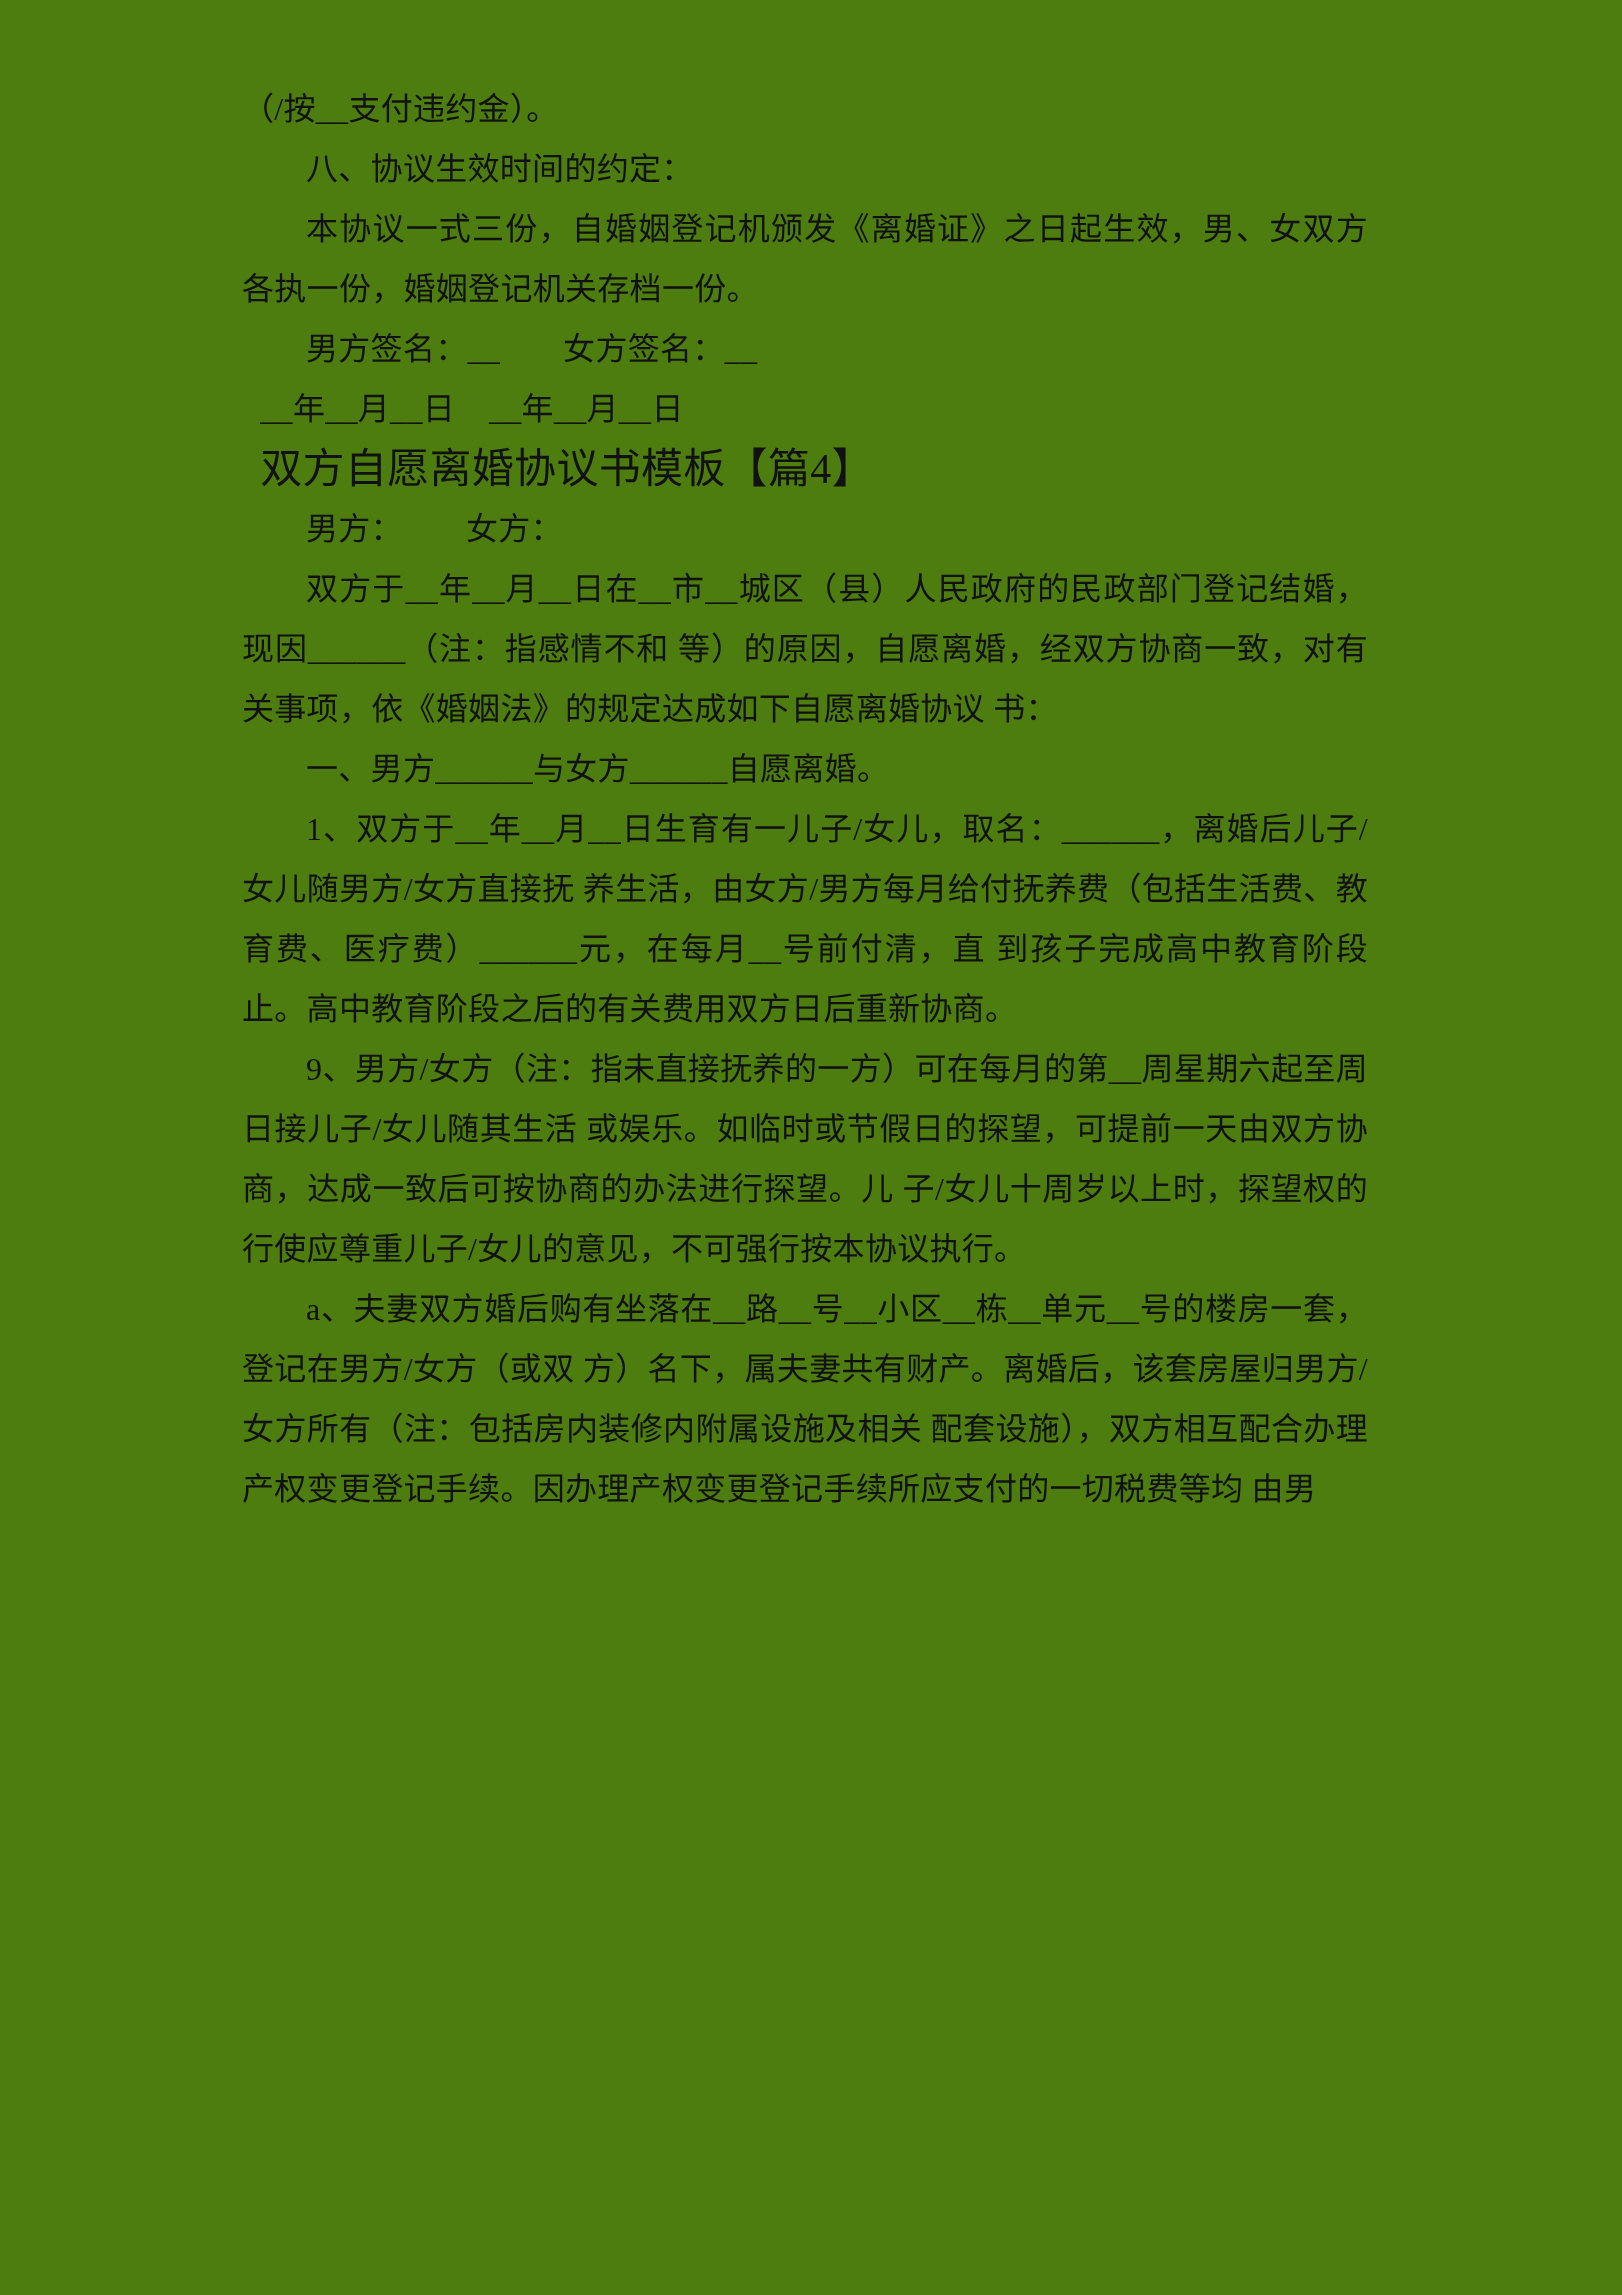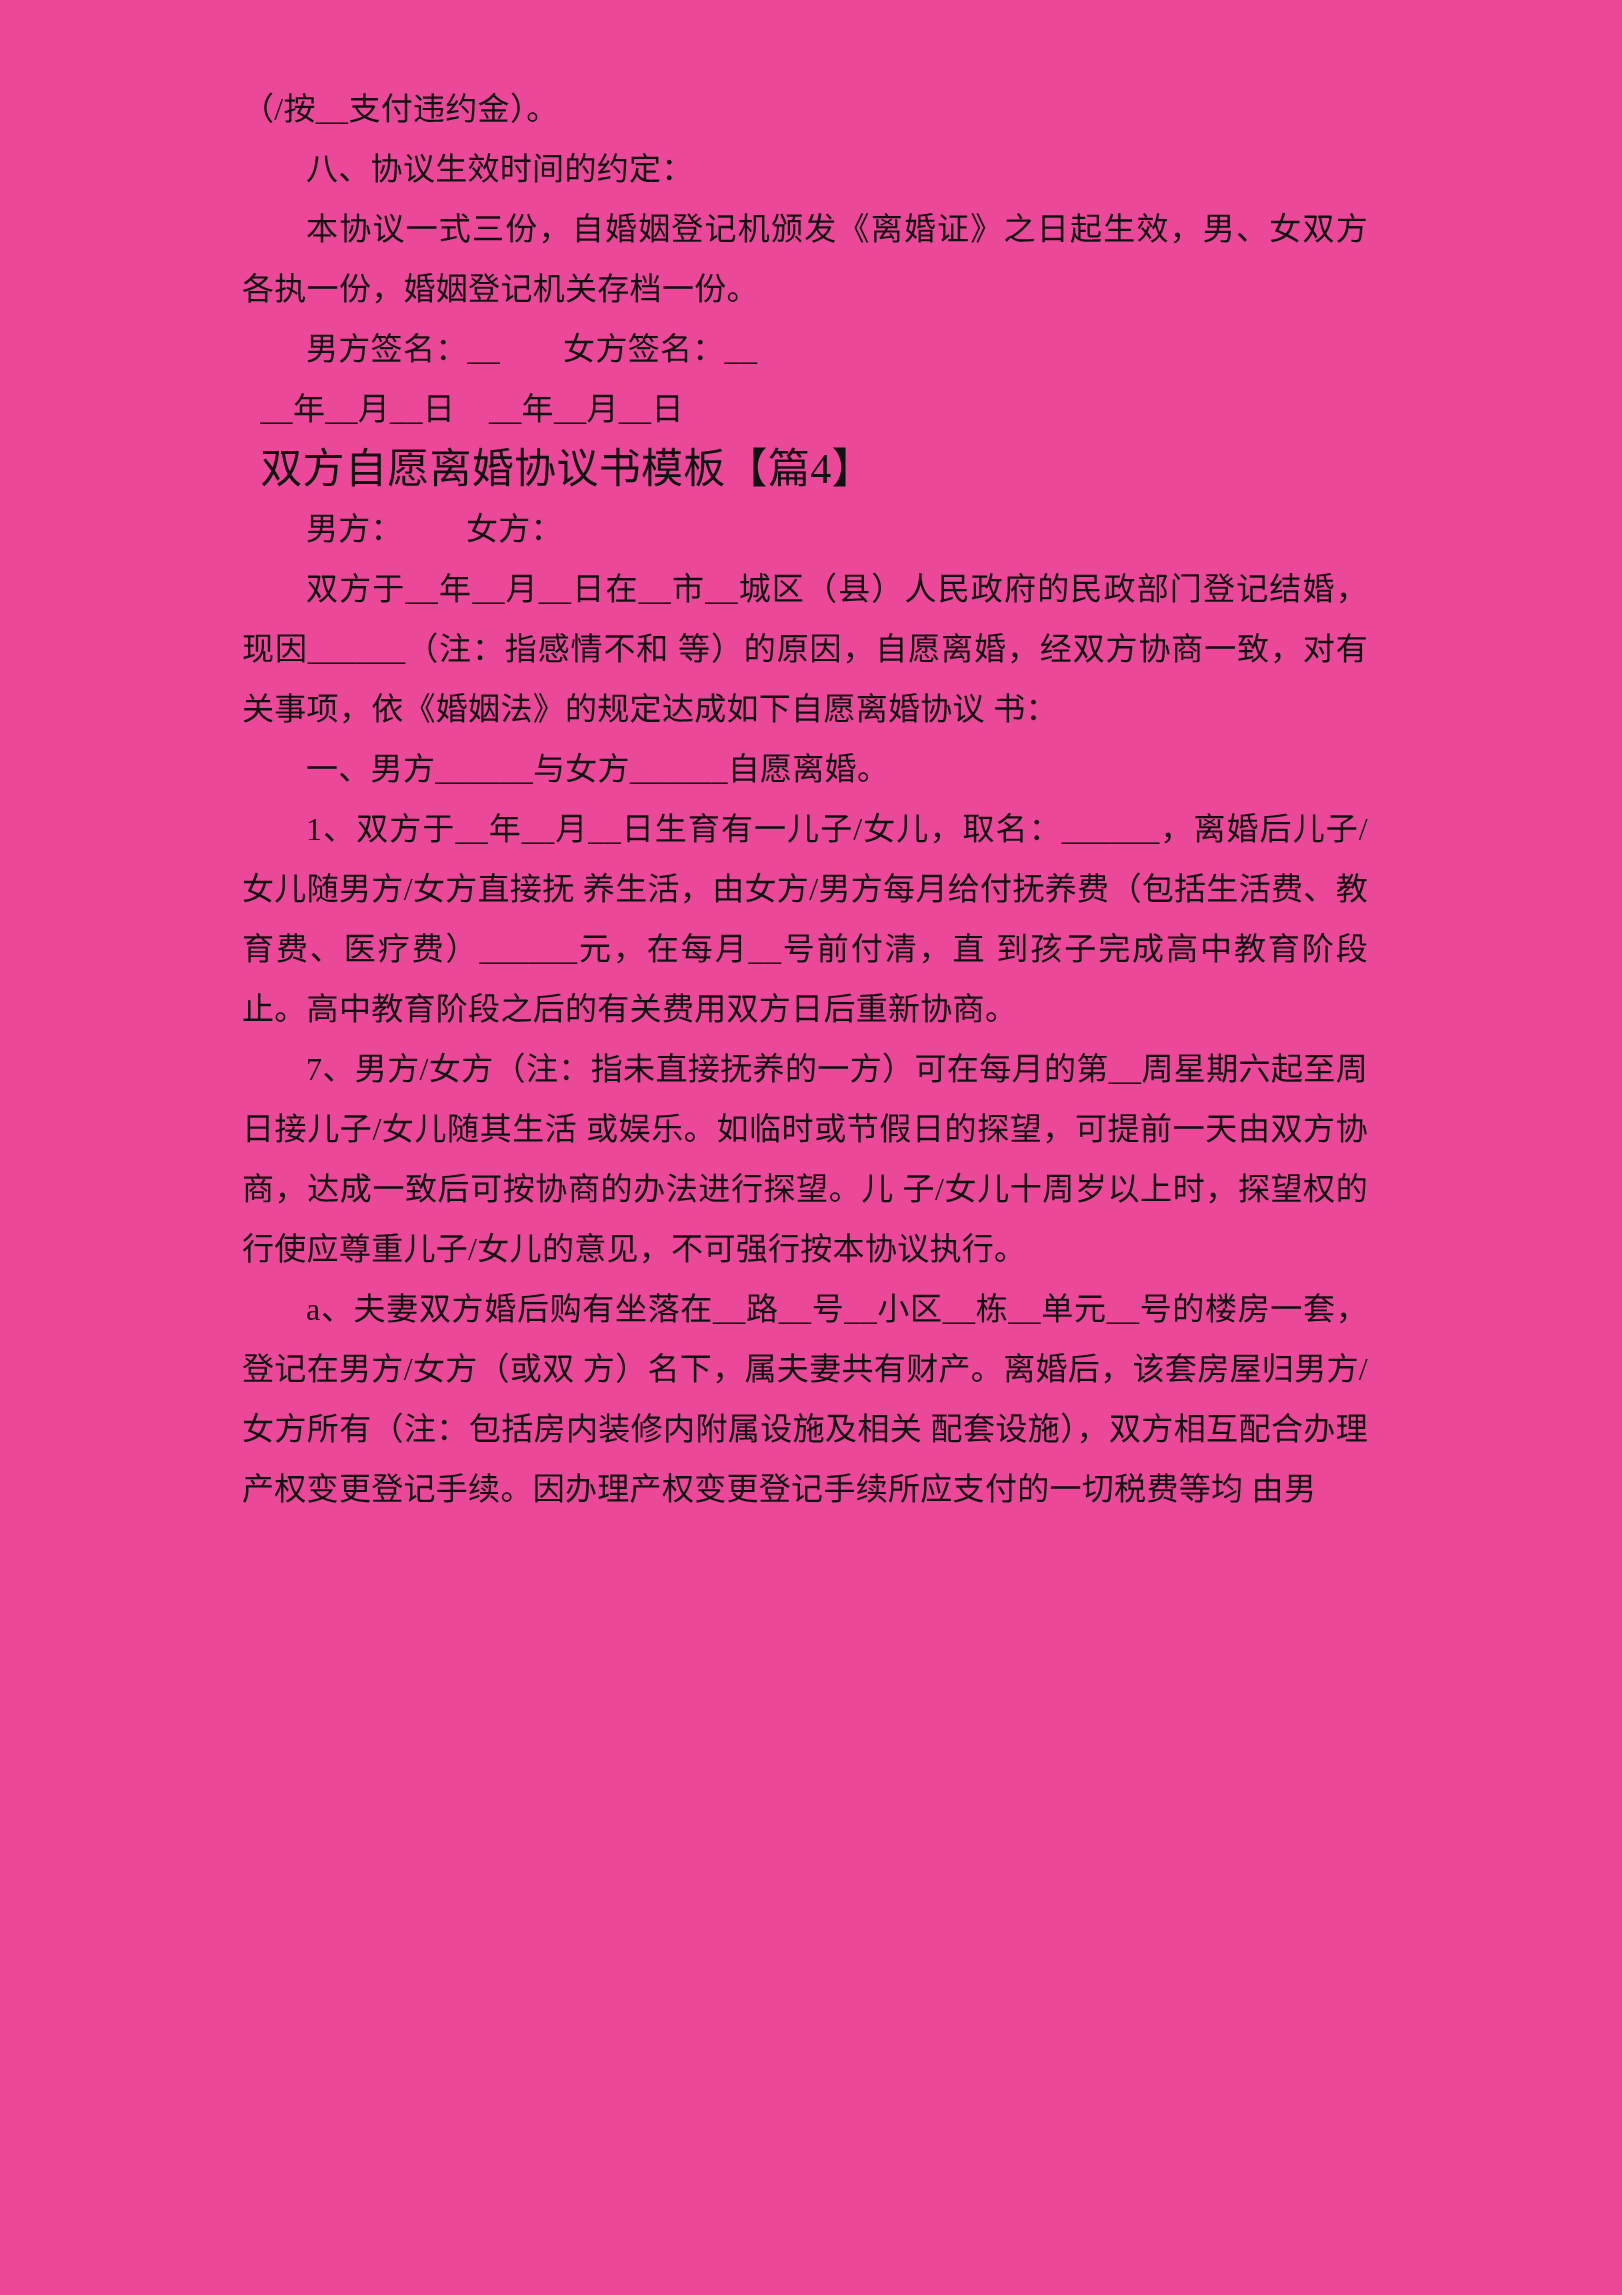--- a/index.html
+++ b/index.html
@@ -5,21 +5,21 @@
 <style>
   html, body {
     margin: 0;
     padding: 0;
     background: #ffffff;
   }
   .page {
     position: relative;
     width: 1623px;
     height: 2295px;
-    background: #ec4899;
+    background: #4d7c0f;
     box-sizing: border-box;
     overflow: hidden;
     font-family: "Liberation Serif", "DejaVu Serif", serif;
     color: #000000;
   }
   .content {
     position: absolute;
     left: 242px;
     top: 79px;
     width: 1126px;
@@ -88,21 +88,21 @@
 
     <p class="sig-line"><span>男方：</span><span class="gap-wide"></span><span>女方：</span></p>
 
     <p class="para indent">双方于__年__月__日在__市__城区（县）人民政府的民政部门登记结婚，现因______（注：指感情不和 等）的原因，自愿离婚，经双方协商一致，对有关事项，依《婚姻法》的规定达成如下自愿离婚协议 书：</p>
 
     <p class="para indent">一、男方______与女方______自愿离婚。</p>
 
 
     <p class="para indent">1、双方于__年__月__日生育有一儿子/女儿，取名：______，离婚后儿子/女儿随男方/女方直接抚 养生活，由女方/男方每月给付抚养费（包括生活费、教育费、医疗费）______元，在每月__号前付清，直 到孩子完成高中教育阶段止。高中教育阶段之后的有关费用双方日后重新协商。</p>
 
-    <p class="para indent">7、男方/女方（注：指未直接抚养的一方）可在每月的第__周星期六起至周日接儿子/女儿随其生活 或娱乐。如临时或节假日的探望，可提前一天由双方协商，达成一致后可按协商的办法进行探望。儿 子/女儿十周岁以上时，探望权的行使应尊重儿子/女儿的意见，不可强行按本协议执行。</p>
+    <p class="para indent">9、男方/女方（注：指未直接抚养的一方）可在每月的第__周星期六起至周日接儿子/女儿随其生活 或娱乐。如临时或节假日的探望，可提前一天由双方协商，达成一致后可按协商的办法进行探望。儿 子/女儿十周岁以上时，探望权的行使应尊重儿子/女儿的意见，不可强行按本协议执行。</p>
 
 
 
     <p class="para indent">a、夫妻双方婚后购有坐落在__路__号__小区__栋__单元__号的楼房一套，登记在男方/女方（或双 方）名下，属夫妻共有财产。离婚后，该套房屋归男方/女方所有（注：包括房内装修内附属设施及相关 配套设施），双方相互配合办理产权变更登记手续。因办理产权变更登记手续所应支付的一切税费等均 由男</p>
 
   </div>
 </div>
 
 
 </body></html>

